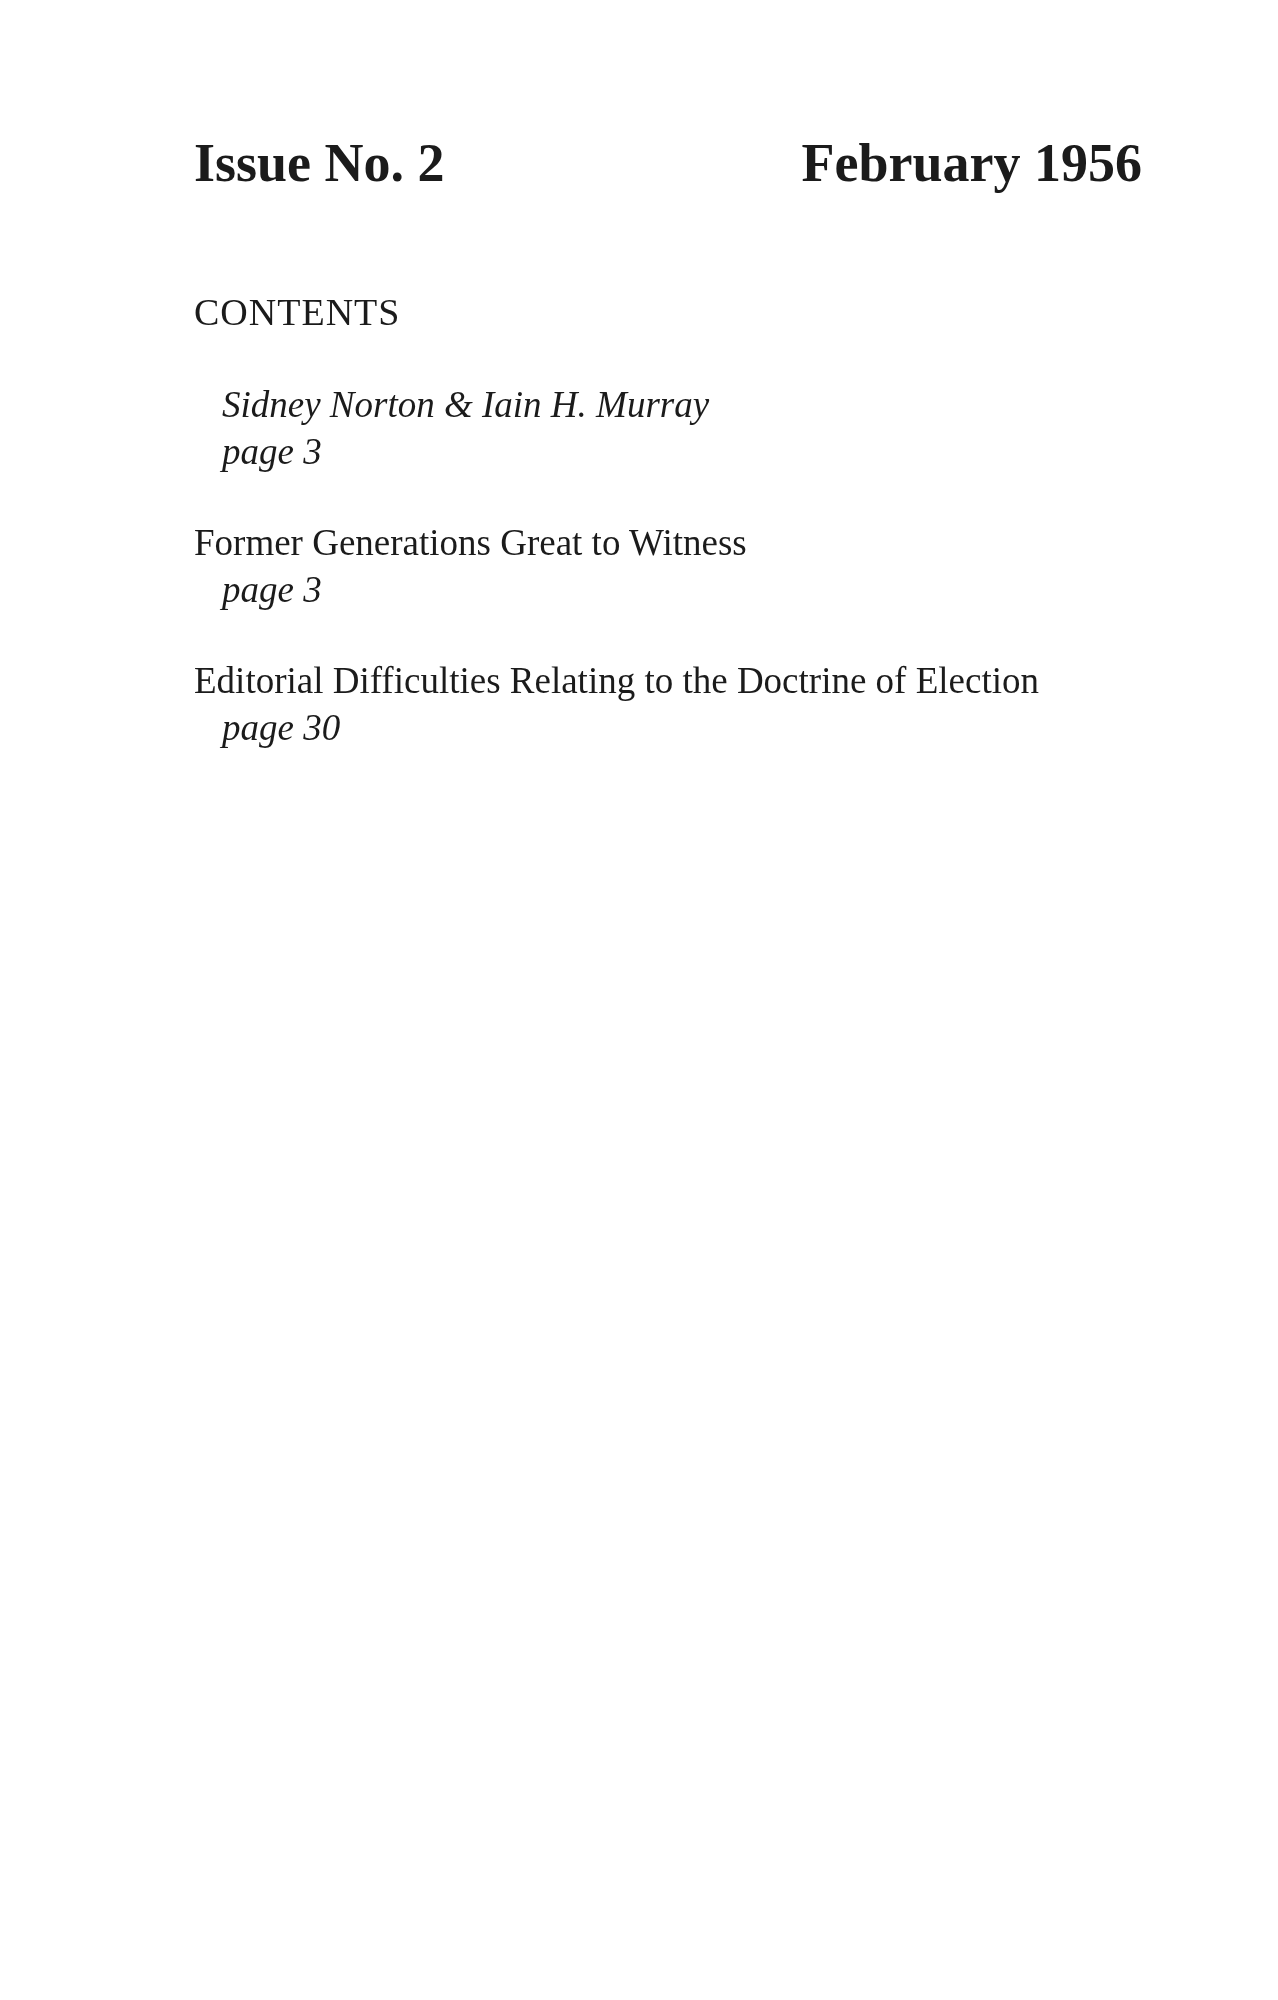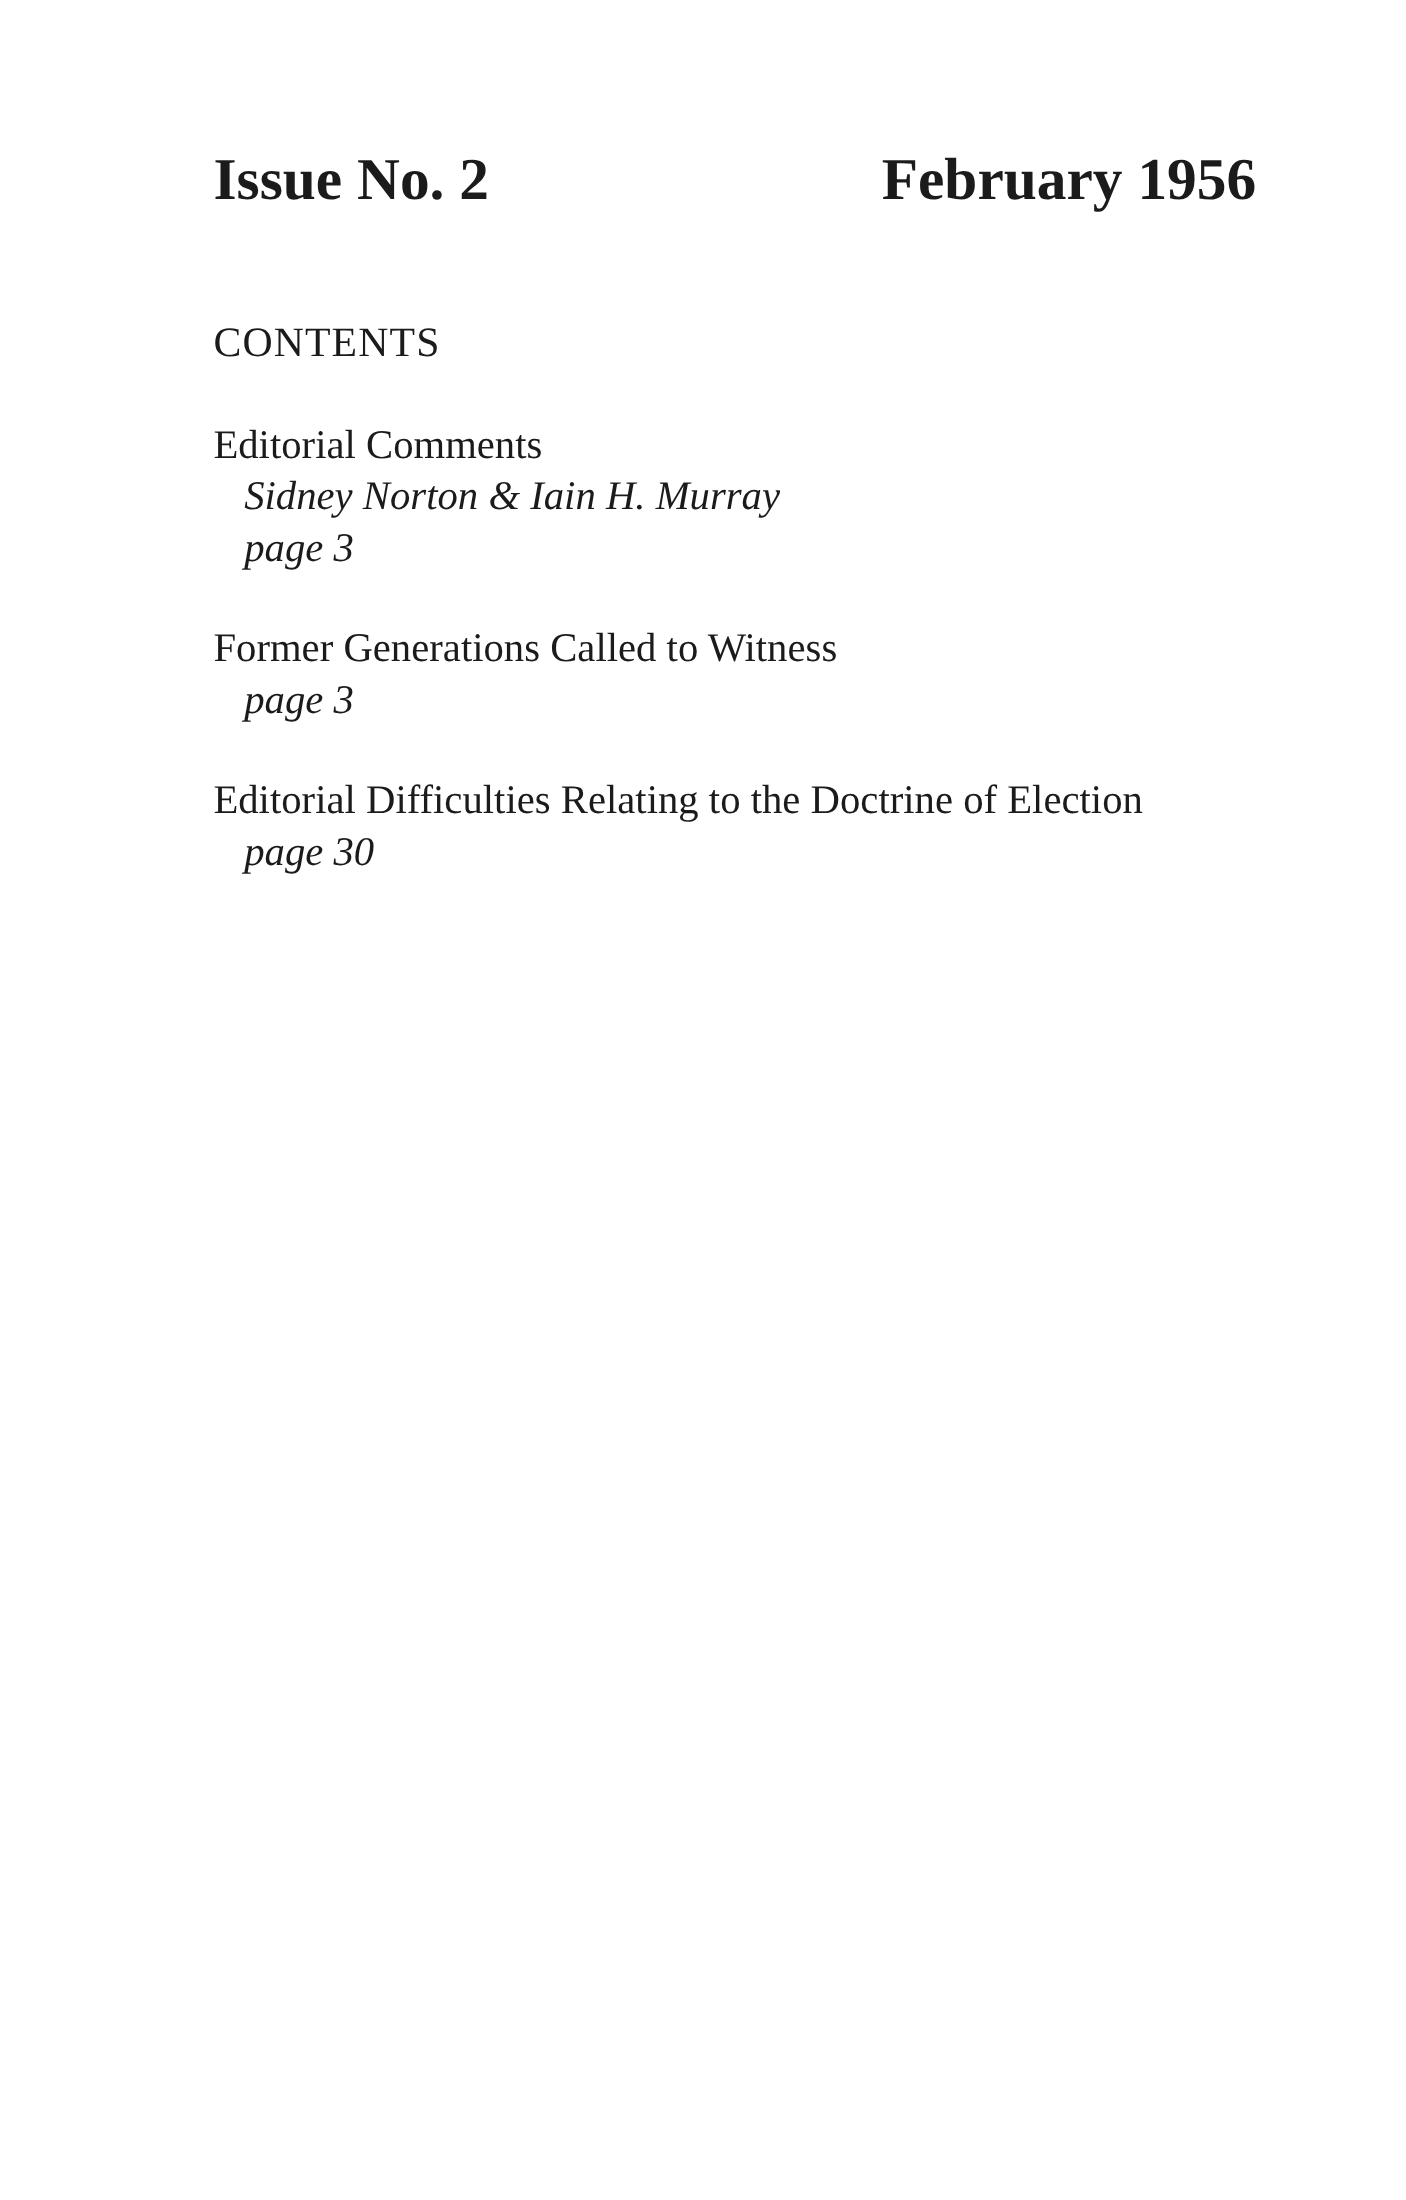--- a/index.html
+++ b/index.html
@@ -71,27 +71,26 @@
   <div class="masthead">
     <span class="issue">Issue No. 2</span>
     <span class="date">February 1956</span>
   </div>
 
   <div class="toc">
 
     <h2 class="contents-heading">CONTENTS</h2>
 
     <div class="entry">
-      <span class="entry-line">Editorial Comments</span>
       <span class="entry-line italic">Sidney Norton &amp; Iain H. Murray</span>
       <span class="entry-line italic">page 3</span>
     </div>
 
     <div class="entry">
-      <span class="entry-line">Former Generations Called to Witness</span>
+      <span class="entry-line">Former Generations Great to Witness</span>
       <span class="entry-line italic">page 3</span>
     </div>
 
 
     <div class="entry">
       <span class="entry-line">Editorial Difficulties Relating to the Doctrine of Election</span>
       <span class="entry-line italic">page 30</span>
     </div>
 
   </div>

